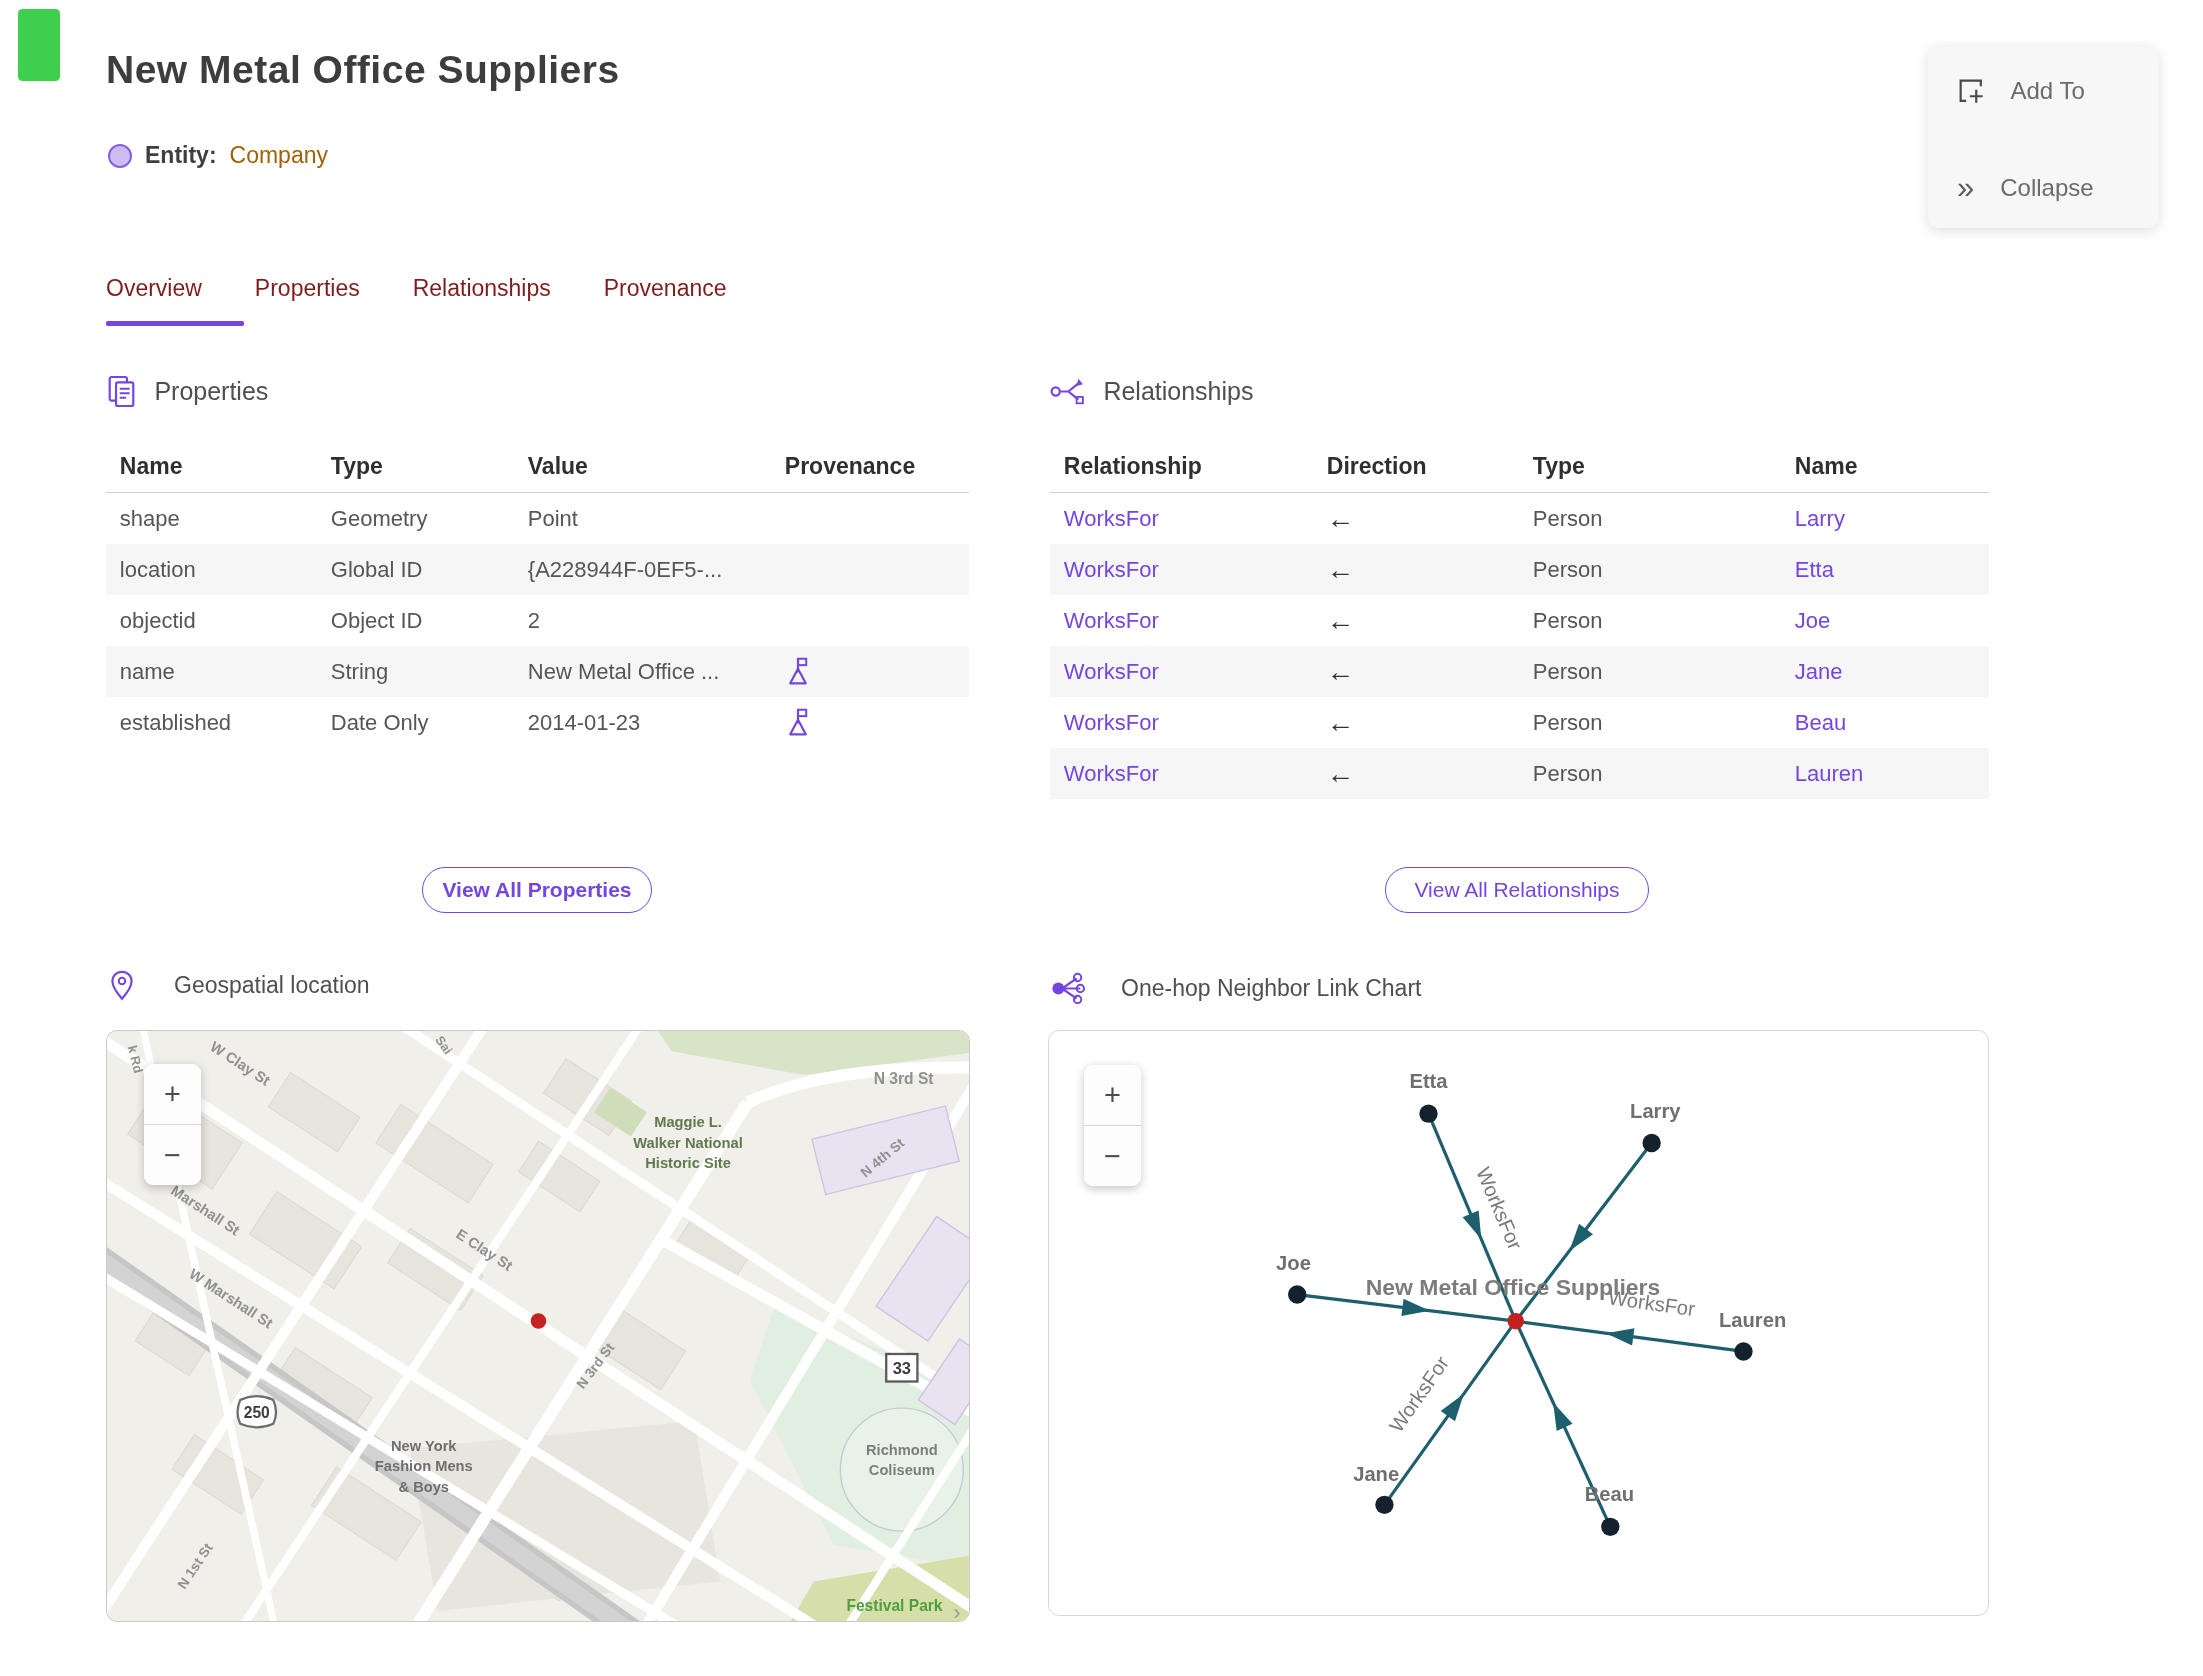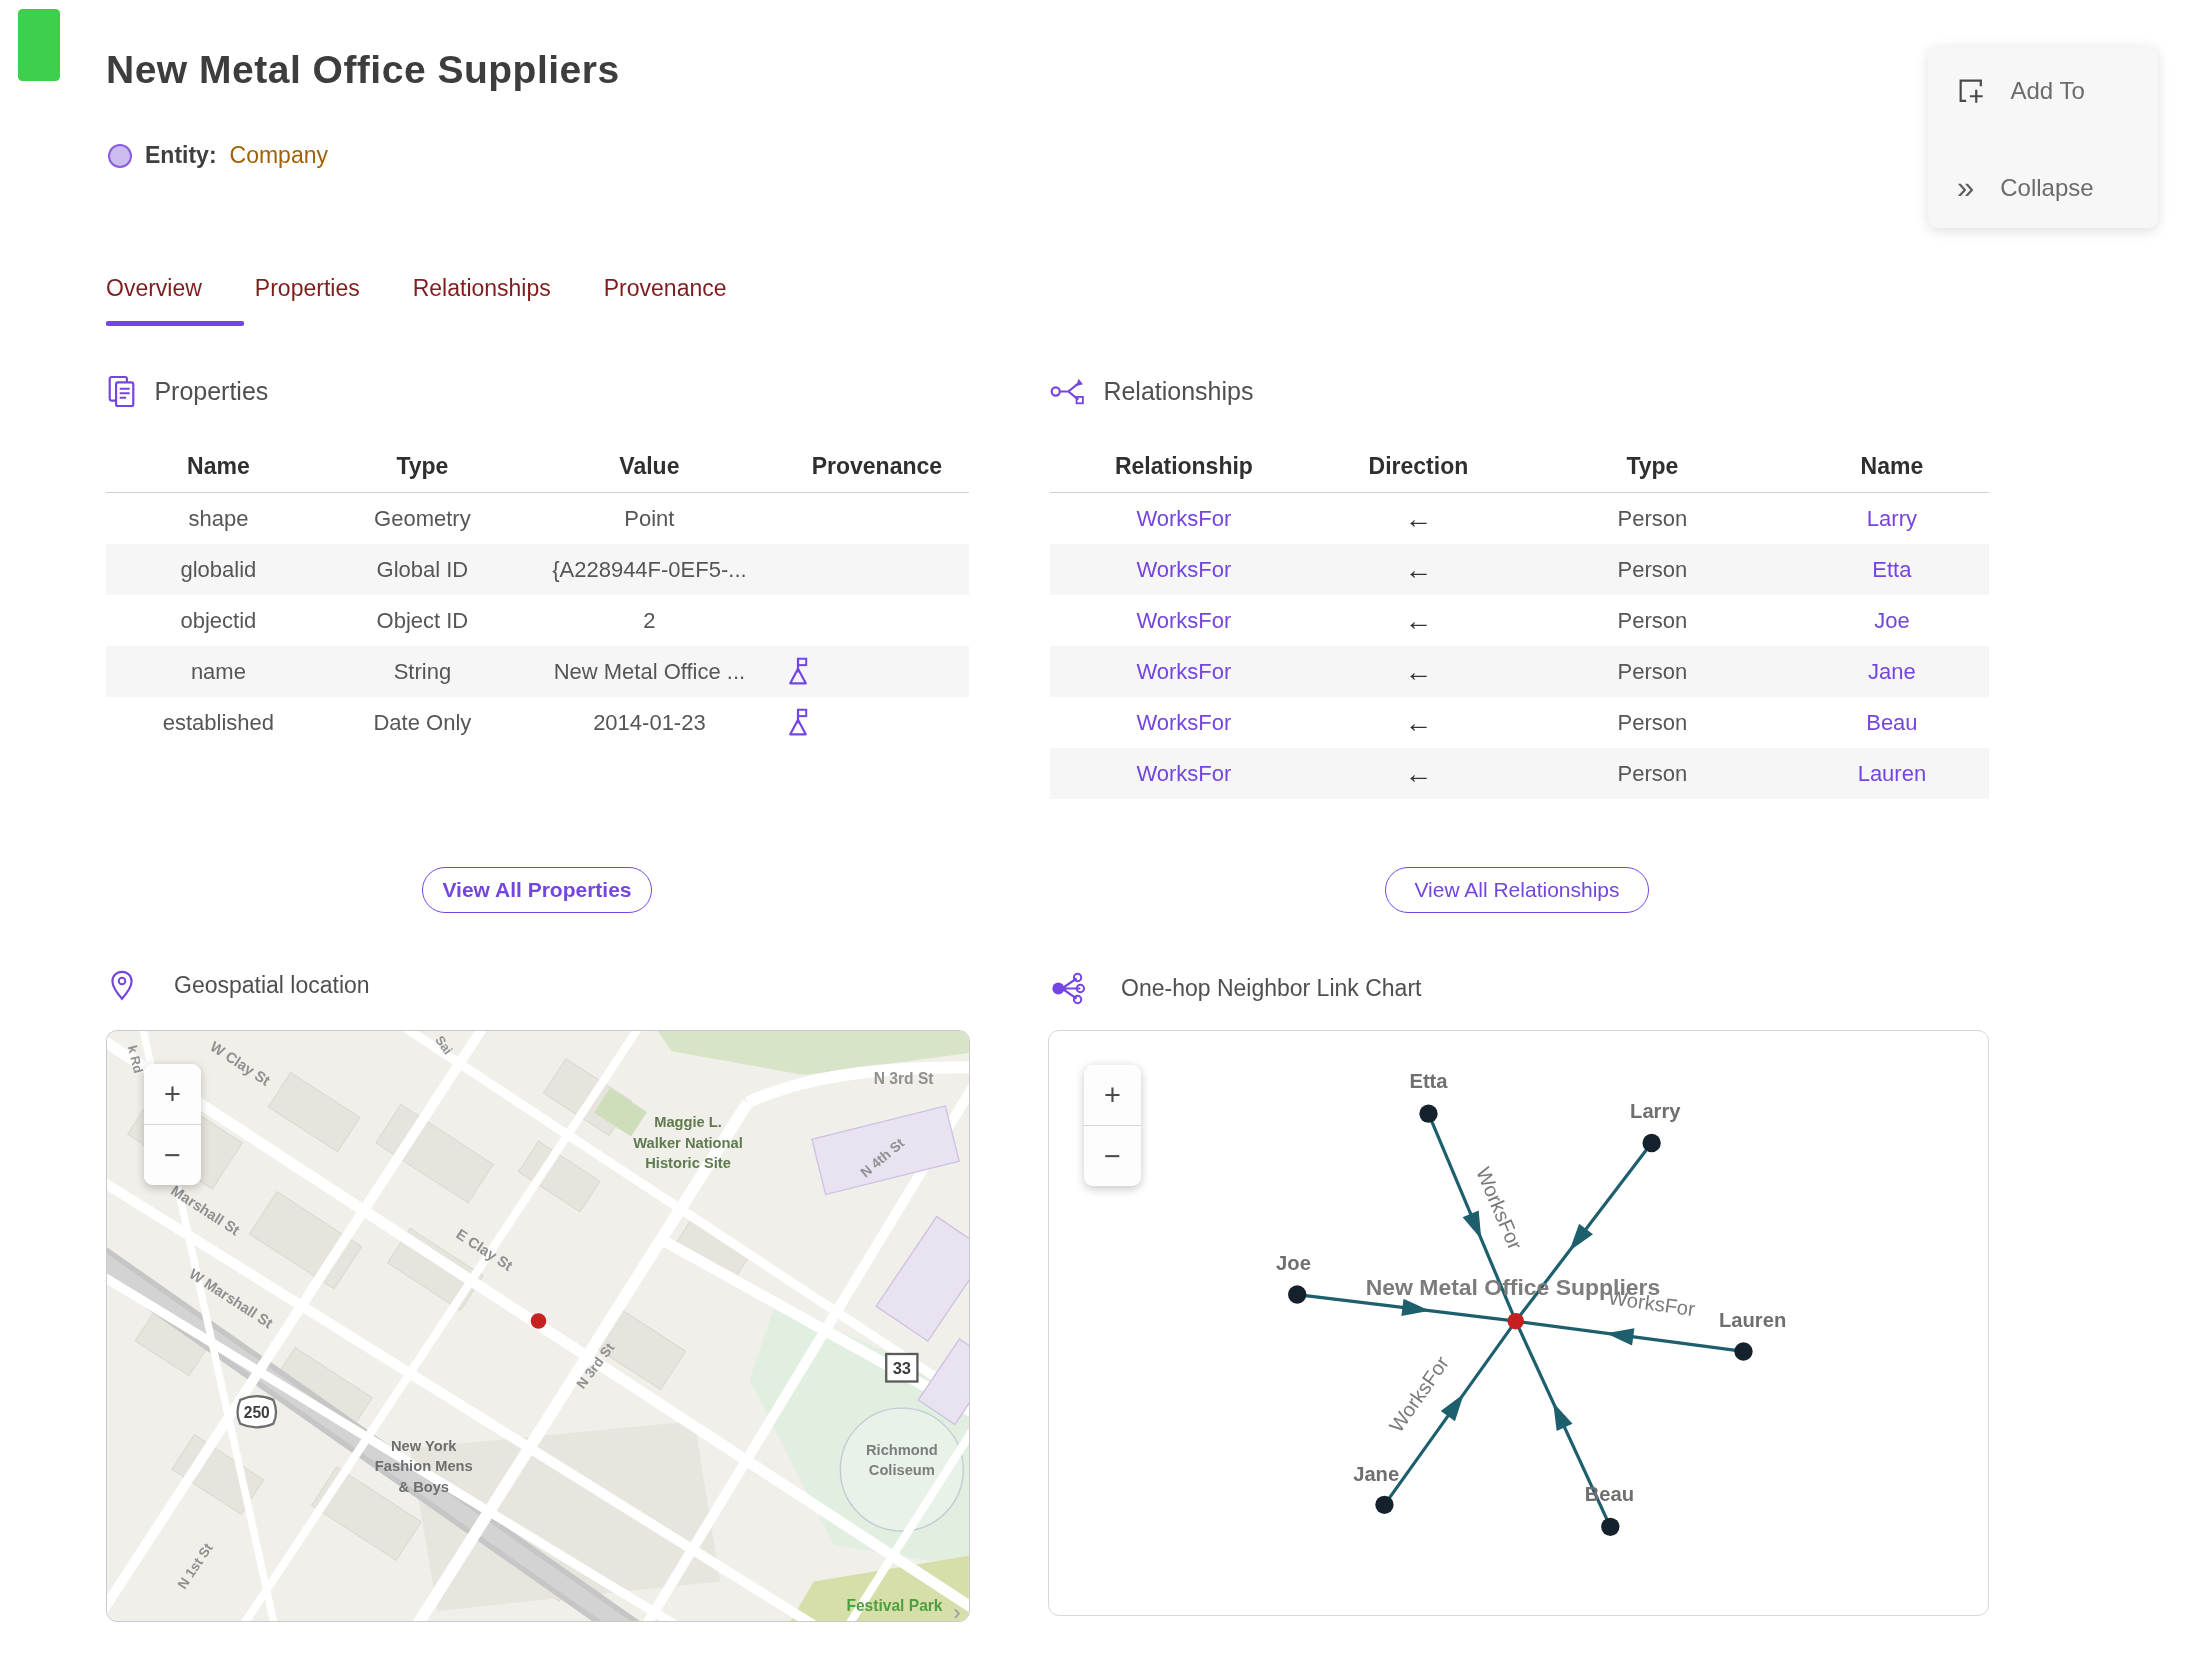--- a/index.html
+++ b/index.html
@@ -25,21 +25,21 @@
   
   .sec-head{display:flex;align-items:center;gap:18.4px;font-size:25px;color:#4f4f4f;}
   
   .table{background:#fff;}
   .thead{display:grid;height:51px;align-items:center;font-size:23px;font-weight:700;color:#2f2f2f;
          border-bottom:0.9px solid #cfcfcf;}
   .trow{display:grid;height:51px;align-items:center;font-size:22px;color:#565656;}
   .trow.striped{background:#f6f6f6;}
   .pgrid{grid-template-columns:211px 197px 257px 1fr;}
   .rgrid{grid-template-columns:254px 197px 253px 1fr;gap:9px;}
-  .cell{padding-left:13.8px;white-space:nowrap;overflow:hidden;text-align:center;}
+  .cell{padding-left:13.8px;white-space:nowrap;overflow:hidden;}
   .link{color:#7445e0;cursor:pointer;}
   .dir{font-size:27.5px;color:#333;}
   .flag-icon{display:block;}
   
   .pill-btn{position:absolute;height:46px;border:1.8px solid #7445e0;border-radius:25px;background:#fff;
             color:#7445e0;font-size:21px;display:flex;align-items:center;justify-content:center;
             font-family:"Liberation Sans",sans-serif;cursor:pointer;box-sizing:border-box;}
   
   #map-panel{left:106px;top:1030px;width:862px;height:590px;border:0.9px solid #c9c9c9;border-radius:11px;
              overflow:hidden;background:#f1efe9;}
@@ -107,21 +107,21 @@
       <div class="cell">Provenance</div>
     </div>
     <div id="props-rows">
         <div class="trow pgrid">
           <div class="cell">shape</div>
           <div class="cell">Geometry</div>
           <div class="cell">Point</div>
           <div class="cell"></div>
         </div>
         <div class="trow pgrid striped">
-          <div class="cell">globalid</div>
+          <div class="cell">location</div>
           <div class="cell">Global ID</div>
           <div class="cell">{A228944F-0EF5-...</div>
           <div class="cell"></div>
         </div>
         <div class="trow pgrid">
           <div class="cell">objectid</div>
           <div class="cell">Object ID</div>
           <div class="cell">2</div>
           <div class="cell"></div>
         </div>

